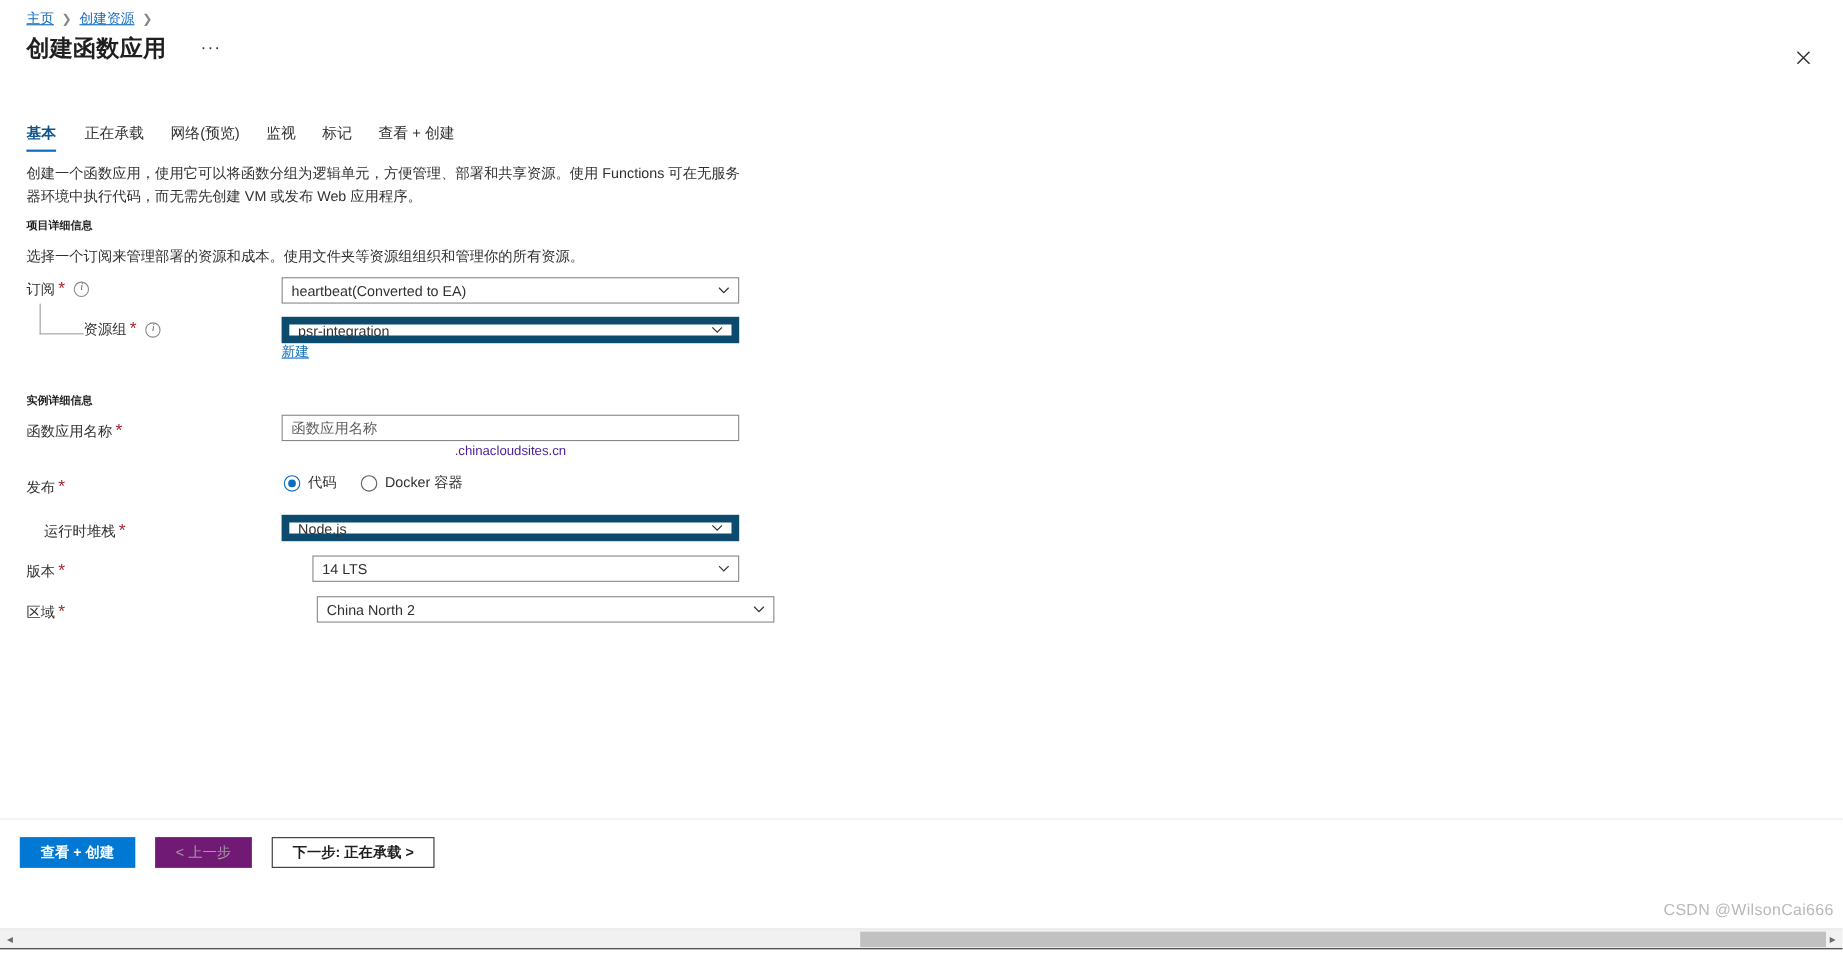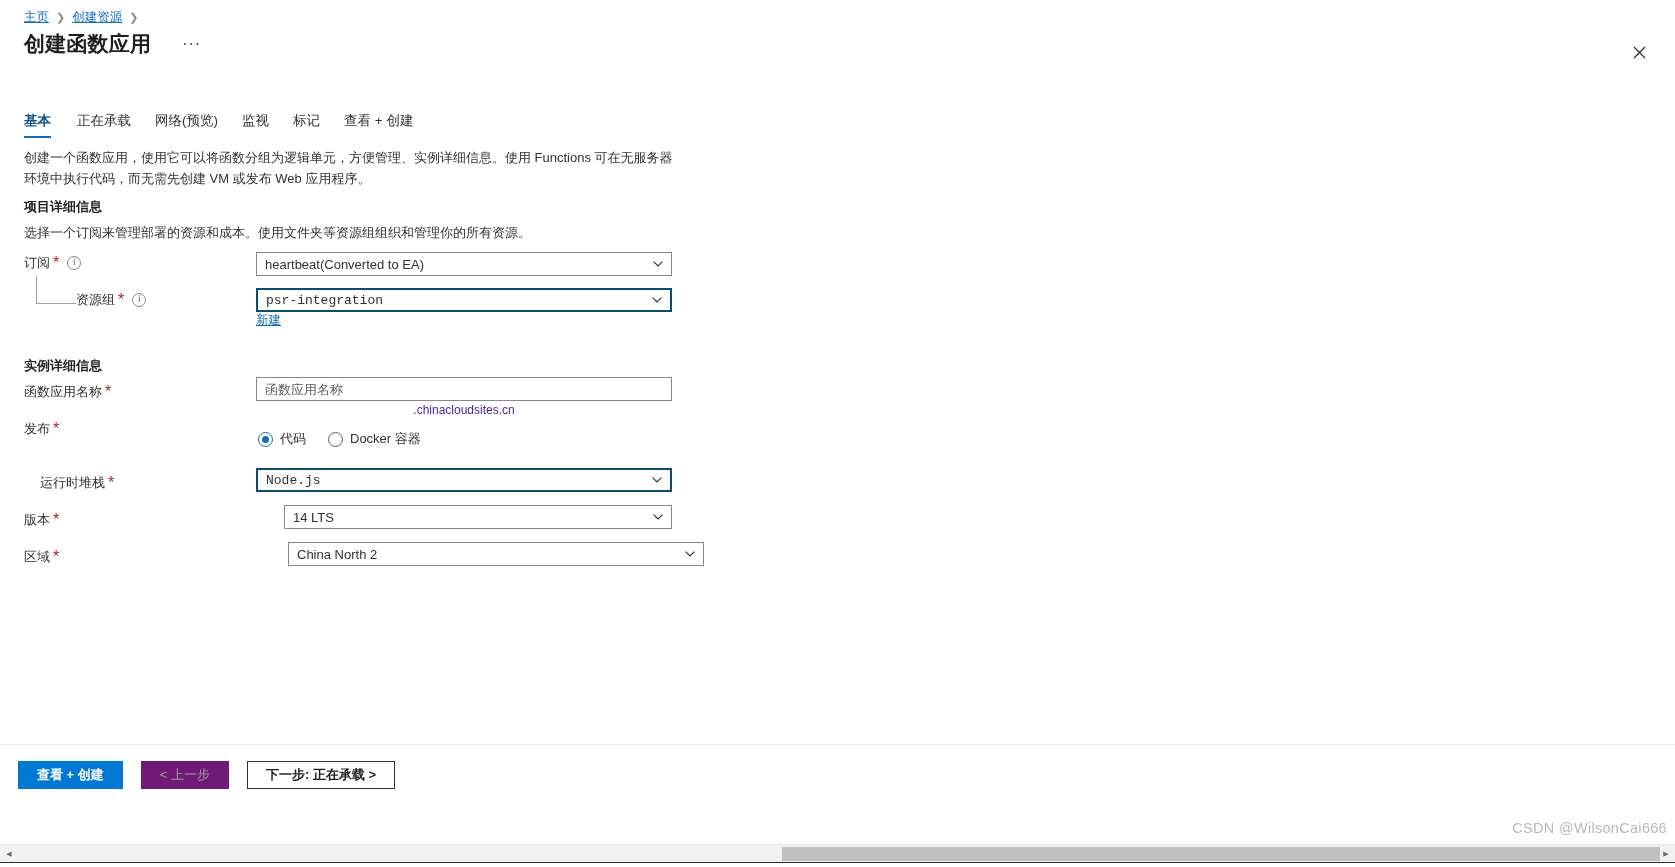--- a/index.html
+++ b/index.html
@@ -107,21 +107,21 @@
     width: 660px;
     font-size: 13px;
     line-height: 21px;
     color: #323130;
   }
 
   
   .sec-title {
     position: absolute;
     left: 24px;
-    font-size: 13px;
+    font-size: 10px;
     font-weight: 700;
     color: #201f1e;
   }
   .sec-sub {
     position: absolute;
     left: 24px;
     font-size: 13px;
     color: #323130;
   }
 
@@ -175,21 +175,21 @@
     border: 1px solid #8a8886;
     background: #fff;
     display: flex;
     align-items: center;
     padding: 0 8px;
     font-size: 13px;
     color: #323130;
     cursor: pointer;
     position: relative;
   }
-  .select.focused { border: 2px solid #0c4a6e; font-family: Liberation Mono, monospace; }
+  .select.focused { border: 7px solid #0c4a6e; }
   .select .val { flex: 1; white-space: nowrap; overflow: hidden; }
   .chev {
     width: 10px; height: 10px;
     flex: 0 0 auto;
     display: flex; align-items: center; justify-content: center;
     color: #323130;
   }
   .textbox {
     width: 100%; height: 100%;
     border: 1px solid #8a8886;
@@ -363,21 +363,21 @@
 
   <div class="tabs">
     <div class="tab active"><span>基本</span></div>
     <div class="tab"><span>正在承载</span></div>
     <div class="tab"><span>网络(预览)</span></div>
     <div class="tab"><span>监视</span></div>
     <div class="tab"><span>标记</span></div>
     <div class="tab"><span>查看 + 创建</span></div>
   </div>
 
-  <div class="desc">创建一个函数应用，使用它可以将函数分组为逻辑单元，方便管理、实例详细信息。使用 Functions 可在无服务器环境中执行代码，而无需先创建 VM 或发布 Web 应用程序。</div>
+  <div class="desc">创建一个函数应用，使用它可以将函数分组为逻辑单元，方便管理、部署和共享资源。使用 Functions 可在无服务器环境中执行代码，而无需先创建 VM 或发布 Web 应用程序。</div>
 
   <div class="sec-title" style="top:198px;">项目详细信息</div>
   <div class="sec-sub" style="top:224px;">选择一个订阅来管理部署的资源和成本。使用文件夹等资源组组织和管理你的所有资源。</div>
 
   <div class="row" style="top:252px;">
     <span class="lbl">订阅</span>
     <span class="req">*</span>
     <span class="info-icon">i</span>
   </div>
   <div class="ctrl" style="top:252px;">
@@ -414,21 +414,21 @@
 
   <div class="row" style="top:381px;">
     <span class="lbl">函数应用名称</span>
     <span class="req">*</span>
   </div>
   <div class="ctrl" style="top:377px;">
     <input class="textbox" type="text" placeholder="函数应用名称" style="">
   </div>
   <div class="suffix" style="top:403px;">.chinacloudsites.cn</div>
 
-  <div class="row" style="top:418px;">
+  <div class="row" style="top:432px;">
     <span class="lbl">发布</span>
     <span class="req">*</span>
   </div>
   <div class="radio-group" style="top:428px;">
     <div class="radio checked">
       <span class="dot"></span>
       <span>代码</span>
     </div>
     <div class="radio">
       <span class="dot"></span>

